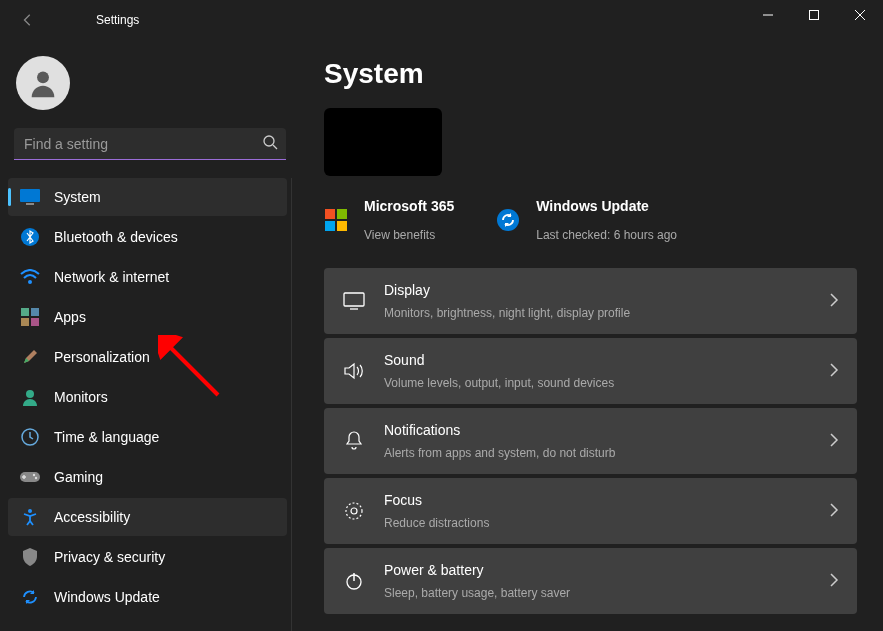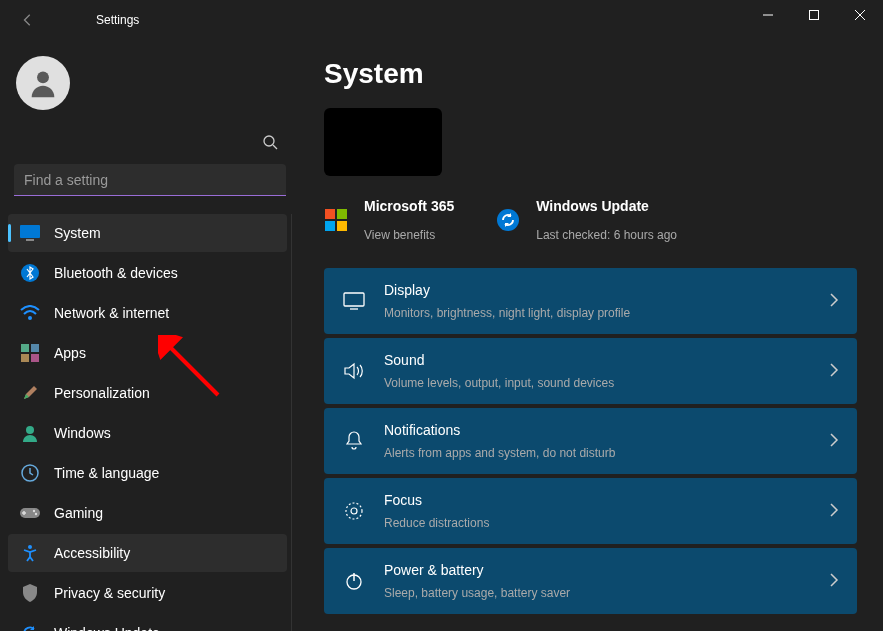--- a/index.html
+++ b/index.html
@@ -72,21 +72,20 @@
   width: 100%;
   height: 32px;
   background: #2d2d2d;
   border: none;
   border-bottom: 1px solid #9a6dd7;
   border-radius: 4px 4px 0 0;
   color: #fdba74;
   padding: 0 32px 0 10px;
   font-size: 14px;
   outline: none;
-  margin-top: 36px;
 }
 .search input::placeholder { color: #9a9a9a; }
 .search .sicon {
   position: absolute;
   right: 8px; top: 6px;
   color: #ccc;
 }
 .nav {
   flex: 1;
   overflow: hidden;
@@ -154,21 +153,21 @@
   gap: 16px;
 }
 .info-chip .ic {
   width: 24px; height: 24px;
   display: flex; align-items: center; justify-content: center;
 }
 .info-chip .lines .l1 { font-size: 14px; font-weight: 600; color: #fff; }
 .info-chip .lines .l2 { font-size: 12px; color: #aaa; margin-top: 14px; }
 .setting-list { display: flex; flex-direction: column; gap: 4px; }
 .setting-item {
-  background: #0c4a6e;
+  background: #404040;
   border-radius: 4px;
   height: 66px;
   display: flex;
   align-items: center;
   padding: 0 18px;
 }
 .setting-item .sic {
   width: 24px; height: 24px;
   display: flex; align-items: center; justify-content: center;
   color: #fff;
@@ -290,21 +289,21 @@
         <span class="nav-label">Personalization</span>
       </div>
 
       <div class="nav-item">
         <span class="nav-icon">
           <svg width="18" height="18" viewBox="0 0 18 18">
               <circle cx="9" cy="6" r="4" fill="#3a8"></circle>
               <path d="M2 18c0-4 3-7 7-7s7 3 7 7z" fill="#3a8"></path>
             </svg>
         </span>
-        <span class="nav-label">Windows</span>
+        <span class="nav-label">Monitors</span>
       </div>
 
       <div class="nav-item">
         <span class="nav-icon">
           <svg width="18" height="18" viewBox="0 0 18 18">
               <circle cx="9" cy="9" r="8" stroke="#6ad" stroke-width="1.5" fill="none"></circle>
               <path d="M9 4v5l3 2" stroke="#6ad" stroke-width="1.5" fill="none"></path>
             </svg>
         </span>
         <span class="nav-label">Time &amp; language</span>

